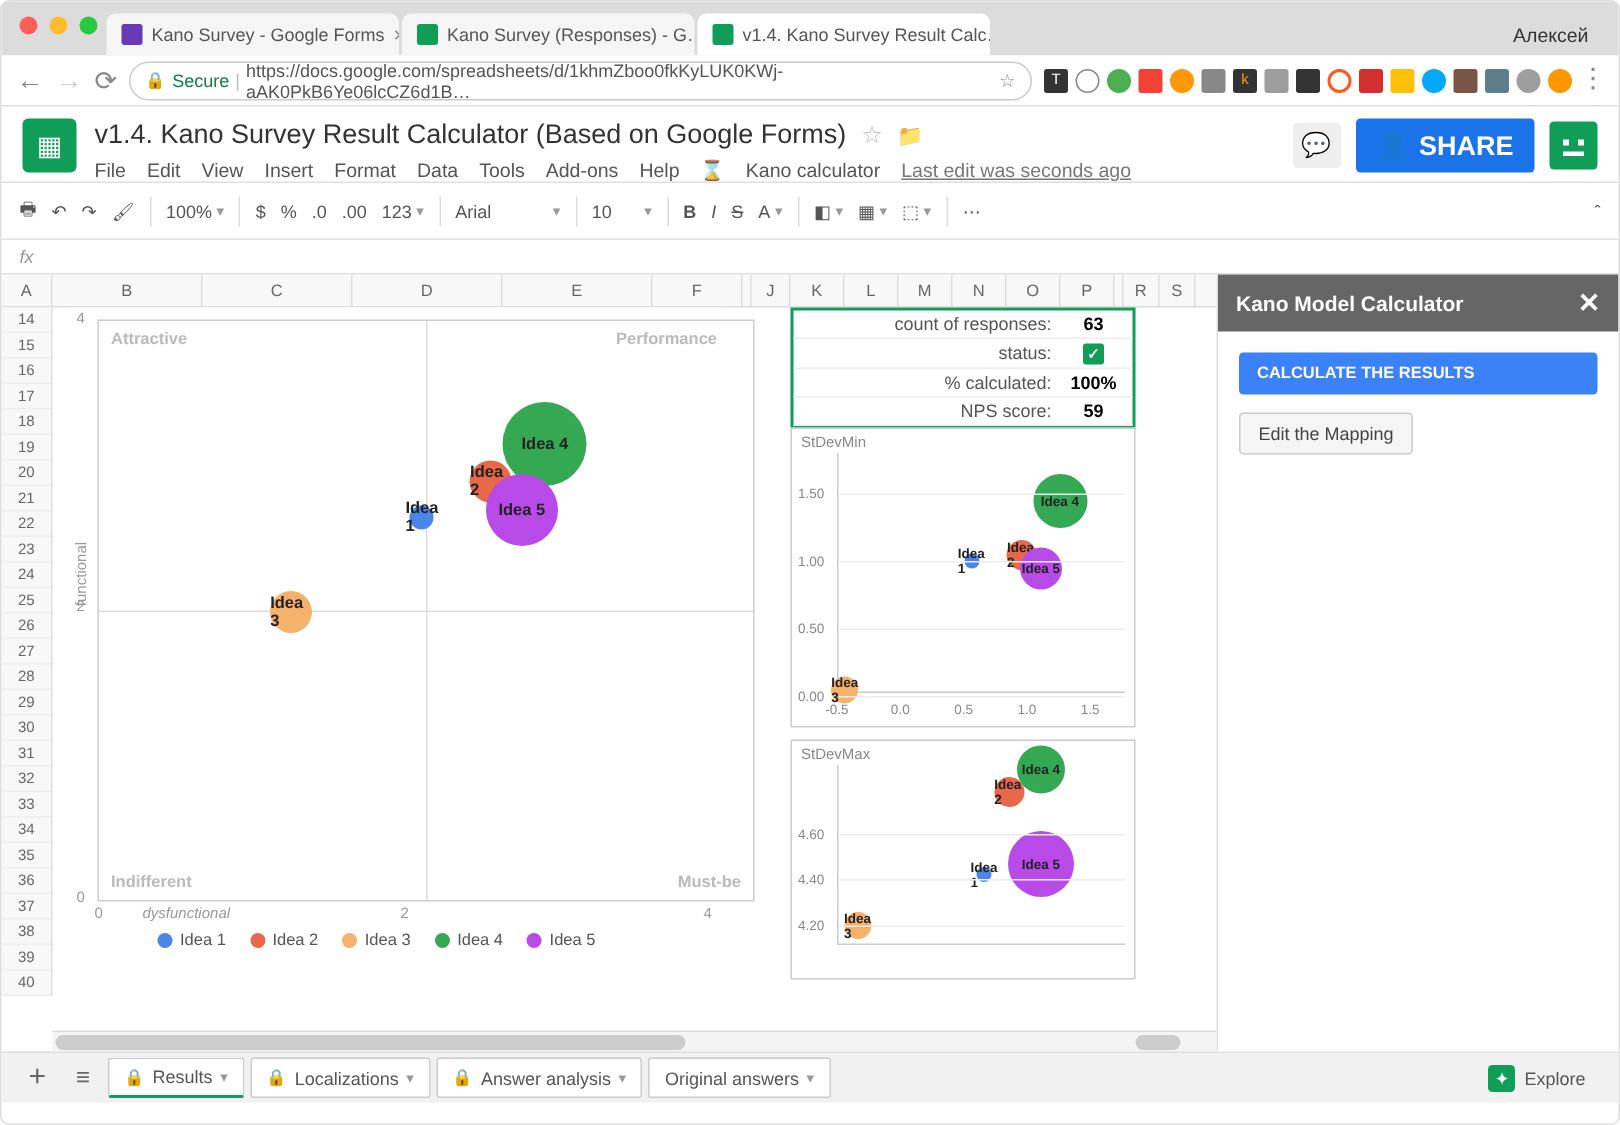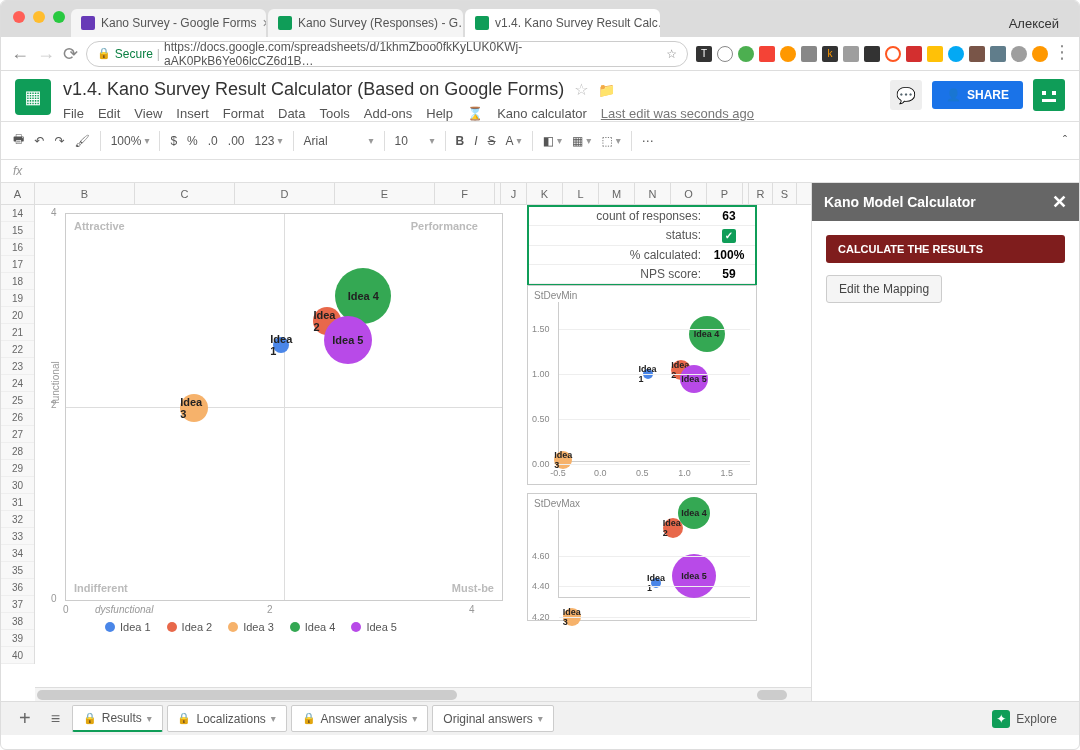--- a/index.html
+++ b/index.html
@@ -23,21 +23,21 @@
 .sheets-logo{width:36px;height:36px;background:#0f9d58;border-radius:4px;display:flex;align-items:center;justify-content:center;color:#fff;font-size:18px}
 .doc-title-area{flex:1}
 .doc-title{font-size:18px;color:#333;display:flex;align-items:center;gap:10px}
 .star{color:#bbb;font-size:16px}
 .folder{color:#bbb;font-size:14px}
 .menu-bar{display:flex;gap:14px;font-size:13px;color:#555;margin-top:6px}
 .menu-bar span{cursor:pointer}
 .kano-status{color:#777;text-decoration:underline;font-size:13px}
 .header-right{display:flex;align-items:center;gap:10px}
 .comment-btn{width:32px;height:30px;background:#eee;border-radius:3px;display:flex;align-items:center;justify-content:center}
-.share-btn{background:#1a73e8;color:#fff;font-weight:bold;font-size:12px;padding:7px 14px;border-radius:3px;display:flex;align-items:flex-start;gap:6px}
+.share-btn{background:#1a73e8;color:#fff;font-weight:bold;font-size:18px;padding:7px 14px;border-radius:3px;display:flex;align-items:flex-end;gap:6px}
 .avatar{width:32px;height:32px;background:#0f9d58;border-radius:3px;display:flex;align-items:center;justify-content:center}
 .toolbar{height:38px;border-top:1px solid #e0e0e0;display:flex;align-items:center;padding:0 12px;gap:10px;font-size:12px;color:#555}
 .toolbar .sep{width:1px;height:20px;background:#ddd}
 .toolbar .chev{color:#999;font-size:10px}
 .tool-item{display:flex;align-items:center;gap:3px}
 .content{display:flex;height:calc(100% - 36px - 34px - 58px - 38px - 30px - 34px)}
 .fx-bar{height:24px;border-top:1px solid #e0e0e0;border-bottom:1px solid #e0e0e0;display:flex;align-items:center;padding-left:12px;font-size:12px;color:#999;font-style:italic}
 .sheet-area{flex:1;position:relative;overflow:hidden}
 .col-headers{display:flex;height:22px;background:#f8f8f8;border-bottom:1px solid #ddd;font-size:11px;color:#666}
 .col-headers div{border-right:1px solid #ddd;display:flex;align-items:center;justify-content:center}
@@ -60,21 +60,21 @@
 .summary-box .row .v{font-weight:bold;width:40px;text-align:center}
 .mini-chart{position:absolute;right:54px;width:230px;background:#fff;border:1px solid #ccc}
 .mini-chart .mtitle{position:absolute;top:4px;left:6px;font-size:10px;color:#888}
 .mini-chart .mplot{position:absolute;left:30px;top:16px;right:6px;bottom:22px;border-left:1px solid #ccc;border-bottom:1px solid #ccc}
 .mini-grid-h{position:absolute;left:0;right:0;height:1px;background:#eee}
 .mini-tick-y{position:absolute;right:2px;font-size:9px;color:#888;transform:translateY(-50%)}
 .mini-tick-x{position:absolute;font-size:9px;color:#888;transform:translateX(-50%)}
 .sidebar{width:268px;background:#fff;border-left:1px solid #ddd;display:flex;flex-direction:column}
 .sidebar-head{height:38px;background:#666;color:#fff;display:flex;align-items:center;justify-content:space-between;padding:0 12px;font-size:14px;font-weight:bold}
 .sidebar-body{padding:14px;display:flex;flex-direction:column;gap:12px}
-.btn-red{background:#7f1d1d;color:#fff;font-size:11px;font-weight:bold;padding:8px 12px;border-radius:3px;display:inline-block;cursor:pointer}
+.btn-red{background:#3b82f6;color:#fff;font-size:11px;font-weight:bold;padding:8px 12px;border-radius:3px;display:inline-block;cursor:pointer}
 .btn-gray{background:#f5f5f5;border:1px solid #ccc;color:#444;font-size:12px;padding:6px 12px;border-radius:3px;display:inline-block;cursor:pointer}
 .sheet-tabs{height:34px;background:#f1f1f1;border-top:1px solid #ddd;display:flex;align-items:center;padding:0 10px;gap:4px}
 .sheet-tabs .add{font-size:20px;color:#666;cursor:pointer;padding:0 8px}
 .sheet-tabs .menu{font-size:16px;color:#666;cursor:pointer;padding:0 8px}
 .stab{background:#fff;border:1px solid #ccc;border-radius:2px;padding:5px 10px;font-size:12px;color:#555;display:flex;align-items:center;gap:5px;cursor:pointer}
 .stab.active{border-bottom:2px solid #0f9d58}
 .stab .lock{font-size:11px;color:#888}
 .explore{margin-left:auto;display:flex;align-items:center;gap:6px;font-size:12px;color:#555;padding:0 12px}
 .explore .eicon{width:18px;height:18px;background:#0f9d58;border-radius:3px;display:flex;align-items:center;justify-content:center;color:#fff;font-size:12px}
 .chk{width:14px;height:14px;background:#0f9d58;color:#fff;font-size:10px;display:inline-flex;align-items:center;justify-content:center;border-radius:2px}
@@ -351,21 +351,21 @@
           </div>
         <div id="mini1-xticks">
             <div class="mini-tick-x" style="left: 30px; bottom: 6px;">-0.5</div>
             <div class="mini-tick-x" style="left: 72.1739px; bottom: 6px;">0.0</div>
             <div class="mini-tick-x" style="left: 114.348px; bottom: 6px;">0.5</div>
             <div class="mini-tick-x" style="left: 156.522px; bottom: 6px;">1.0</div>
             <div class="mini-tick-x" style="left: 198.696px; bottom: 6px;">1.5</div>
           </div>
       </div>
 
-      <div class="mini-chart" style="top:288px;height:128px">
+      <div class="mini-chart" style="top:288px;height:160px">
         <span class="mtitle">StDevMax</span>
         <div class="mplot" id="mini2-plot">
             <div class="bubble" style="left: 92px; top: 68.2px; height: 10px; width: 10px; background: rgb(74, 134, 232); font-size: 9px;">Idea 1</div>
             <div class="bubble" style="left: 103.87px; top: 8.3px; height: 20px; width: 20px; background: rgb(232, 104, 74); font-size: 9px;">Idea 2</div>
             <div class="bubble" style="left: 3.65217px; top: 97.75px; height: 18px; width: 18px; background: rgb(246, 178, 107); font-size: 9px;">Idea 3</div>
             <div class="bubble" style="left: 118.957px; top: -12.95px; height: 32px; width: 32px; background: rgb(52, 168, 83); font-size: 9px;">Idea 4</div>
             <div class="bubble" style="left: 112.957px; top: 43.575px; height: 44px; width: 44px; background: rgb(184, 74, 232); font-size: 9px;">Idea 5</div>
             <div class="mini-grid-h" style="top: 106.75px;"></div>
             <div class="mini-grid-h" style="top: 76.25px;"></div>
             <div class="mini-grid-h" style="top: 45.75px;"></div>

